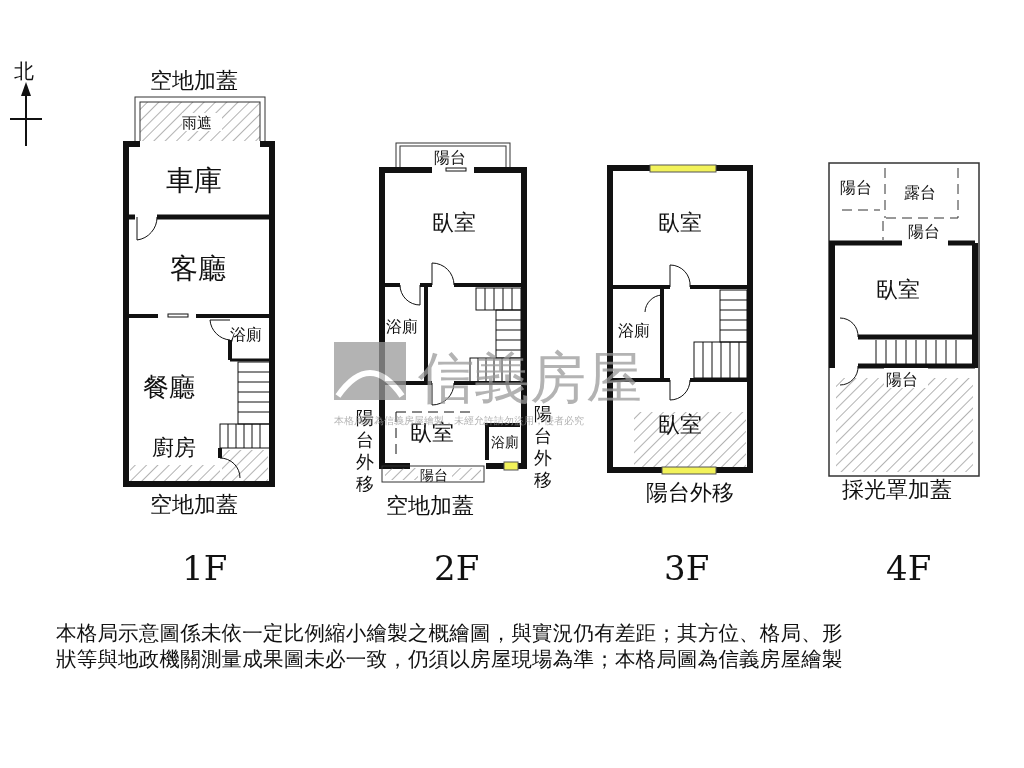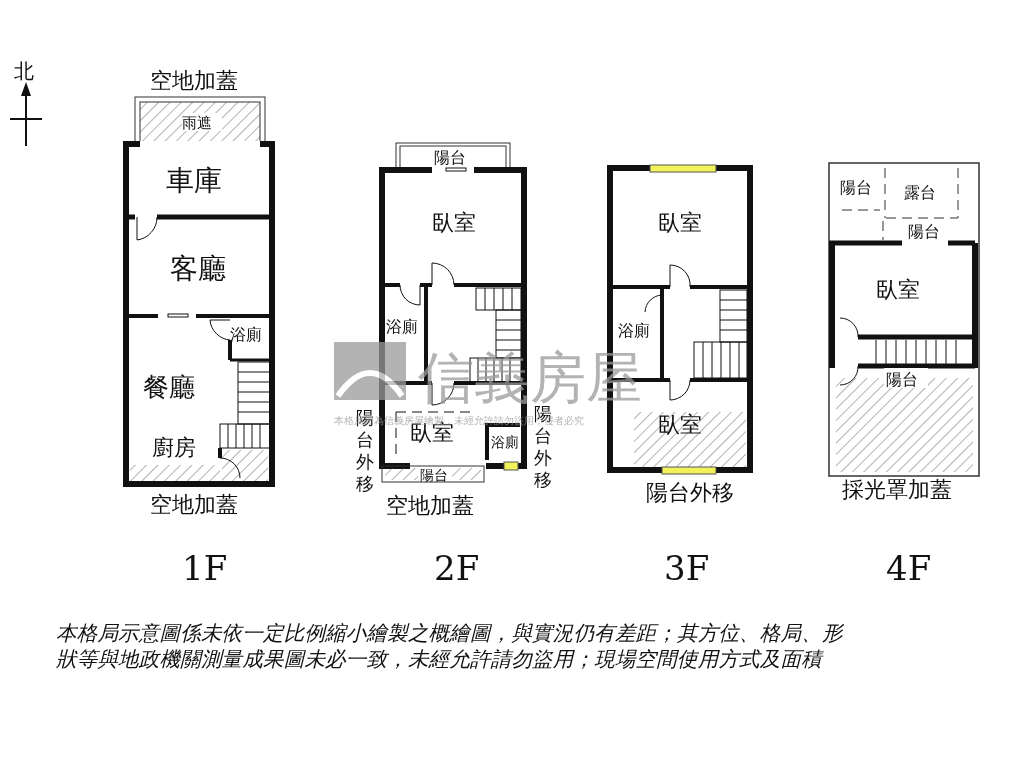--- a/index.html
+++ b/index.html
@@ -1,21 +1,21 @@
 <!DOCTYPE html>
 <html><head>
 <meta charset="utf-8">
 <style>
   html, body { margin:0; padding:0; background:#ffffff; }
   body { width:1024px; height:768px; position:relative; overflow:hidden; font-family:"DejaVu Serif","Liberation Serif",serif; color:#111; }
   svg#plan { position:absolute; left:0; top:0; }
   .lbl { font-family:"DejaVu Serif","Liberation Serif",serif; fill:#111; }
   .wm { font-family:"DejaVu Sans","Liberation Sans",sans-serif; }
   .disclaimer { position:absolute; left:56px; top:620px; width:960px; font-size:20.5px; line-height:26px; font-family:"DejaVu Serif","Liberation Serif",serif; color:#111; letter-spacing:0.2px; }
-  .disclaimer div { white-space:nowrap;font-style:italic; }
+  .disclaimer div { white-space:nowrap; }
 </style>
 </head>
 <body>
 
 <svg id="plan" width="1024" height="768" viewBox="0 0 1024 768">
   <defs>
     <pattern id="hatch" patternUnits="userSpaceOnUse" width="8" height="8" patternTransform="rotate(45)">
       <line x1="0" y1="0" x2="0" y2="8" stroke="#666" stroke-width="1"></line>
     </pattern>
   </defs>
@@ -221,14 +221,14 @@
   <g opacity="0.75">
     <rect x="334" y="342" width="72" height="58" fill="#9a9a9a"></rect>
     <path d="M338 396 Q370 350 402 396" fill="none" stroke="#fff" stroke-width="6"></path>
     <text class="wm" x="418" y="397" font-size="56" fill="#9a9a9a">信義房屋</text>
     <text class="wm" x="334" y="424" font-size="10" fill="#999">本格局圖為信義房屋繪製，未經允許請勿盜用，侵者必究</text>
   </g>
 </svg>
 
 <div class="disclaimer">
   <div>本格局示意圖係未依一定比例縮小繪製之概繪圖，與實況仍有差距；其方位、格局、形</div>
-  <div>狀等與地政機關測量成果圖未必一致，未經允許請勿盜用；現場空間使用方式及面積</div>
+  <div>狀等與地政機關測量成果圖未必一致，仍須以房屋現場為準；本格局圖為信義房屋繪製</div>
 </div>
 
 </body></html>

